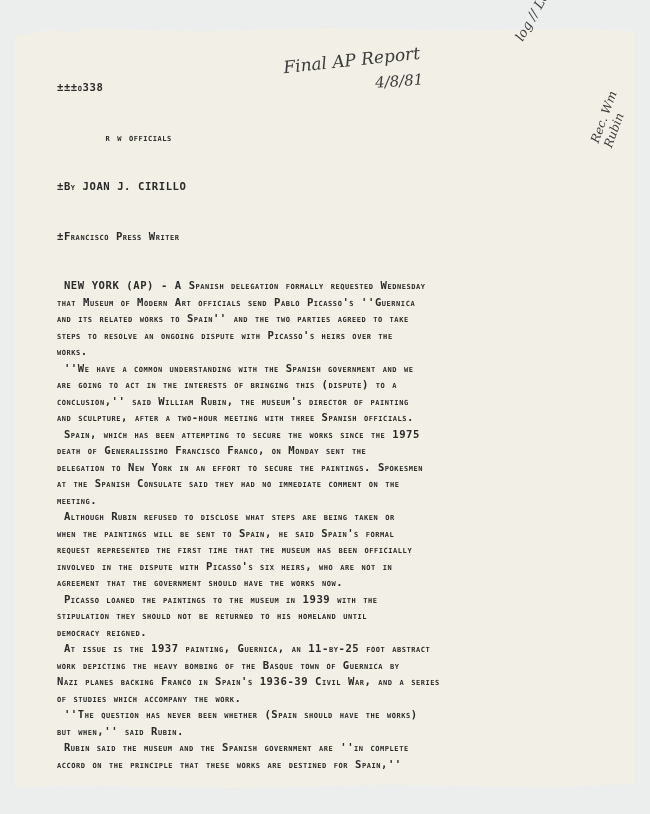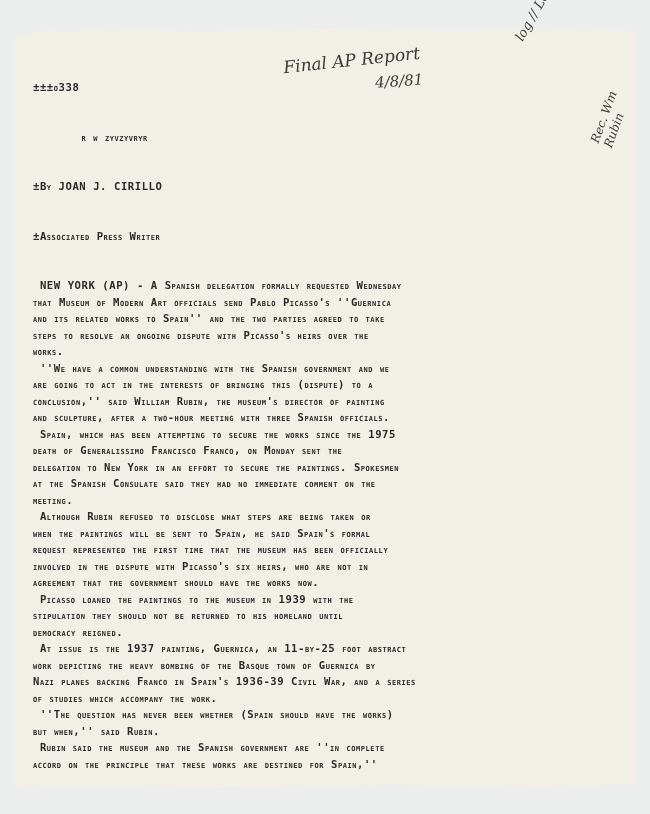--- a/index.html
+++ b/index.html
@@ -21,21 +21,21 @@
       position: absolute;
       left: 33px; top: 46px;
       color: #2a2a2a;
       font-size: 10.6px;
       line-height: 16.5px;
       letter-spacing: 0.55px;
       white-space: pre;
       font-weight: bold;
       font-variant: small-caps;
     }
-    .typed .line { display: block; height: 16.5px; }
+    .typed .line { display: block; height: 16.5px; margin-left: 24px; }
     .hand {
       position: absolute;
       font-family: "DejaVu Serif", serif;
       font-style: italic;
       color: #3a3a3a;
       font-size: 15px;
     }
     .hand.title { left: 283px; top: 50px; transform: rotate(-6deg); font-size: 17px; }
     .hand.date  { left: 375px; top: 72px; transform: rotate(-4deg); font-size: 15px; }
     .hand.side  { left: 512px; top: 36px; transform: rotate(-60deg); transform-origin: left top; font-size: 13px; }
@@ -46,17 +46,17 @@
 
 <div class="paper"></div>
 
 <div class="hand title">Final AP Report</div>
 <div class="hand date">4/8/81</div>
 <div class="hand side">log // Lot / ac for</div>
 <div class="hand side2">Rec. Wm Rubin</div>
 
 <div class="typed">
   <span class="line">±±±o338</span>
-  <span class="line">       r w zyvzyvryr</span>
+  <span class="line">       r w officials</span>
   <span class="line">±By JOAN J. CIRILLO</span>
-  <span class="line">±Associated Press Writer</span>
+  <span class="line">±Francisco Press Writer</span>
   <div id="body-lines"><span class="line"> NEW YORK (AP) - A Spanish delegation formally requested Wednesday</span><span class="line">that Museum of Modern Art officials send Pablo Picasso's ''Guernica</span><span class="line">and its related works to Spain'' and the two parties agreed to take</span><span class="line">steps to resolve an ongoing dispute with Picasso's heirs over the</span><span class="line">works.</span><span class="line"> ''We have a common understanding with the Spanish government and we</span><span class="line">are going to act in the interests of bringing this (dispute) to a</span><span class="line">conclusion,'' said William Rubin, the museum's director of painting</span><span class="line">and sculpture, after a two-hour meeting with three Spanish officials.</span><span class="line"> Spain, which has been attempting to secure the works since the 1975</span><span class="line">death of Generalissimo Francisco Franco, on Monday sent the</span><span class="line">delegation to New York in an effort to secure the paintings. Spokesmen</span><span class="line">at the Spanish Consulate said they had no immediate comment on the</span><span class="line">meeting.</span><span class="line"> Although Rubin refused to disclose what steps are being taken or</span><span class="line">when the paintings will be sent to Spain, he said Spain's formal</span><span class="line">request represented the first time that the museum has been officially</span><span class="line">involved in the dispute with Picasso's six heirs, who are not in</span><span class="line">agreement that the government should have the works now.</span><span class="line"> Picasso loaned the paintings to the museum in 1939 with the</span><span class="line">stipulation they should not be returned to his homeland until</span><span class="line">democracy reigned.</span><span class="line"> At issue is the 1937 painting, Guernica, an 11-by-25 foot abstract</span><span class="line">work depicting the heavy bombing of the Basque town of Guernica by</span><span class="line">Nazi planes backing Franco in Spain's 1936-39 Civil War, and a series</span><span class="line">of studies which accompany the work.</span><span class="line"> ''The question has never been whether (Spain should have the works)</span><span class="line">but when,'' said Rubin.</span><span class="line"> Rubin said the museum and the Spanish government are ''in complete</span><span class="line">accord on the principle that these works are destined for Spain,''</span></div>
 </div>
 
 </body></html>

